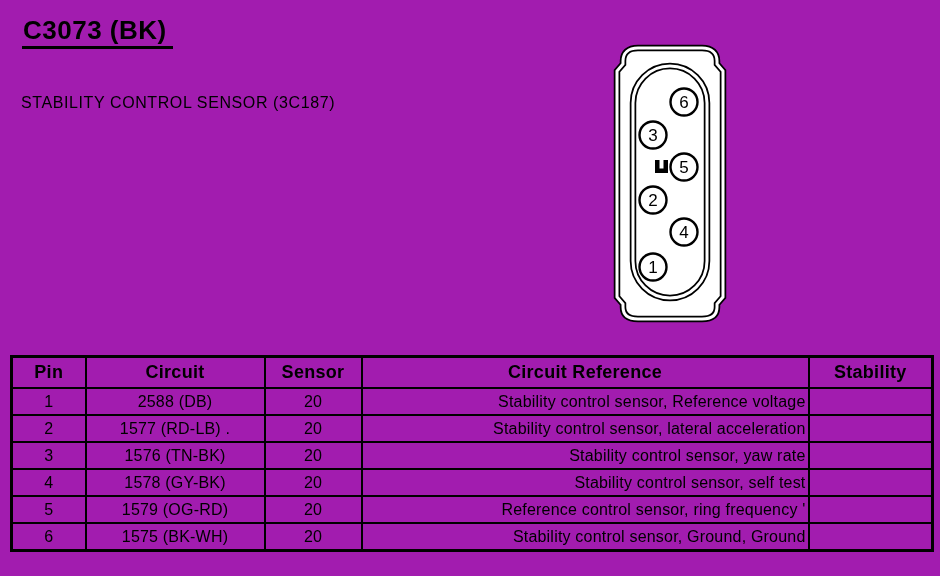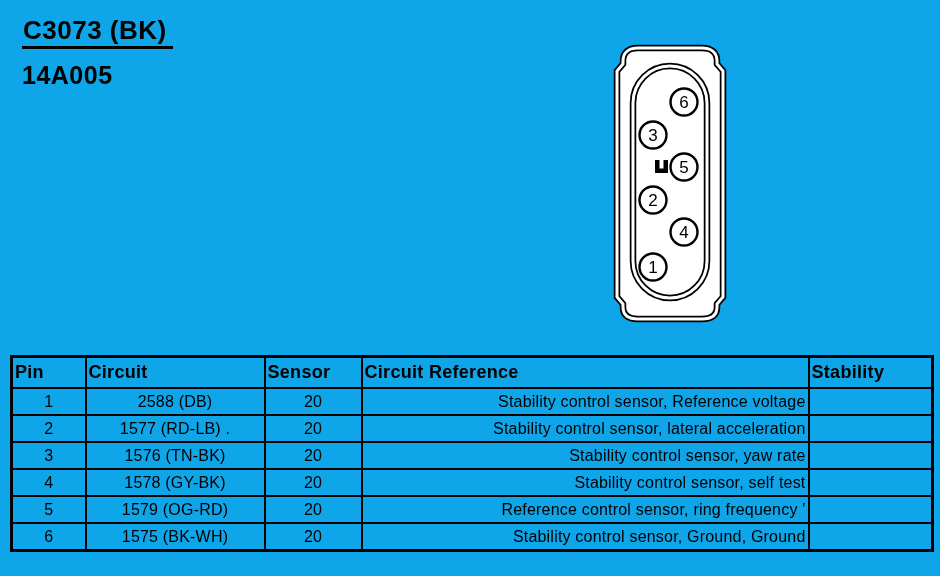--- a/index.html
+++ b/index.html
@@ -1,17 +1,17 @@
 <!DOCTYPE html>
 <html><head>
 <meta charset="utf-8">
 <style>
   html,body{margin:0;padding:0;background:#fff;}
   .page{
-    position:relative;width:940px;height:576px;background:#0ea5e9;
+    position:relative;width:940px;height:576px;background:#a21caf;
     font-family:"Liberation Sans",sans-serif;color:#000;overflow:hidden;
   }
   .connector-title{
     position:absolute;left:22px;top:17px;
     font-size:26px;font-weight:bold;letter-spacing:0.5px;line-height:1;
     border-bottom:3px solid #000;padding:0 6px 3px 1px;display:inline-block;
   }
   .part-number{
     position:absolute;left:22px;top:63px;
     font-size:25px;font-weight:bold;letter-spacing:0.5px;line-height:1;
@@ -28,37 +28,37 @@
     font-family:"Liberation Sans",sans-serif;font-size:17px;fill:#000;
     text-anchor:middle;
   }
   table.pinout{
     position:absolute;left:10px;top:355px;width:921px;
     border-collapse:collapse;table-layout:fixed;
     border:3px solid #000;
   }
   table.pinout th{
     border:2px solid #000;font-size:18px;font-weight:bold;
-    height:27px;padding:1px 2px;text-align:left;letter-spacing:0.3px;
+    height:27px;padding:1px 2px;text-align:center;letter-spacing:0.3px;
   }
   table.pinout td{
     border:2px solid #000;font-size:16px;height:25px;padding:0 2px;
     text-align:center;letter-spacing:0.2px;white-space:nowrap;overflow:hidden;
   }
   table.pinout td.func{text-align:right;padding-left:4px;}
 </style>
 </head>
 <body>
 
 <div class="page">
 
   <div class="connector-title">C3073 (BK)</div>
 
-  <div class="part-number">14A005</div>
 
+  <div class="description">STABILITY CONTROL SENSOR (3C187)</div>
 
   <svg class="connector-svg" width="140" height="290" viewBox="0 0 140 290">
 
     <path class="dbl-black" d="M38,13 H102 C112,13 117,18 117,26 V29 L123,36 V262 L117,269 V272
              C117,280 112,284 102,284 H38 C28,284 23,280 23,272 V269 L17,262
              V36 L23,29 V26 C23,18 28,13 38,13 Z"></path>
     <path class="dbl-white" d="M38,13 H102 C112,13 117,18 117,26 V29 L123,36 V262 L117,269 V272
              C117,280 112,284 102,284 H38 C28,284 23,280 23,272 V269 L17,262
              V36 L23,29 V26 C23,18 28,13 38,13 Z"></path>
 

